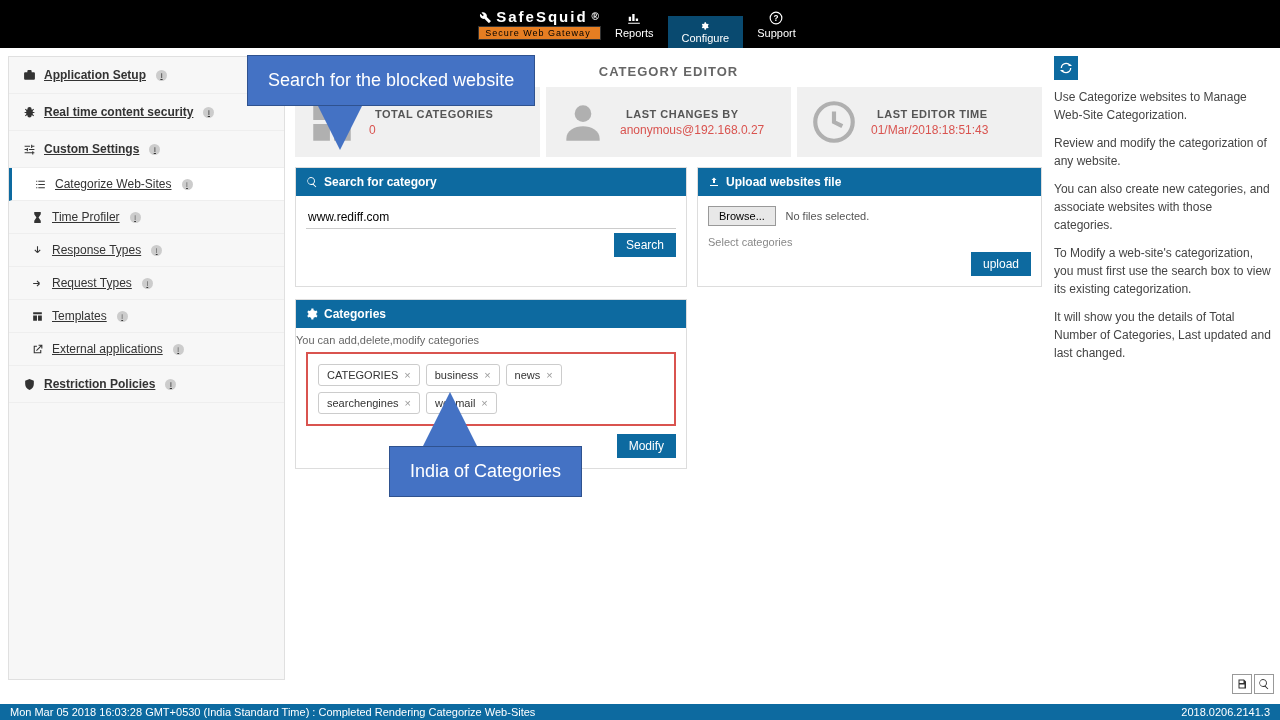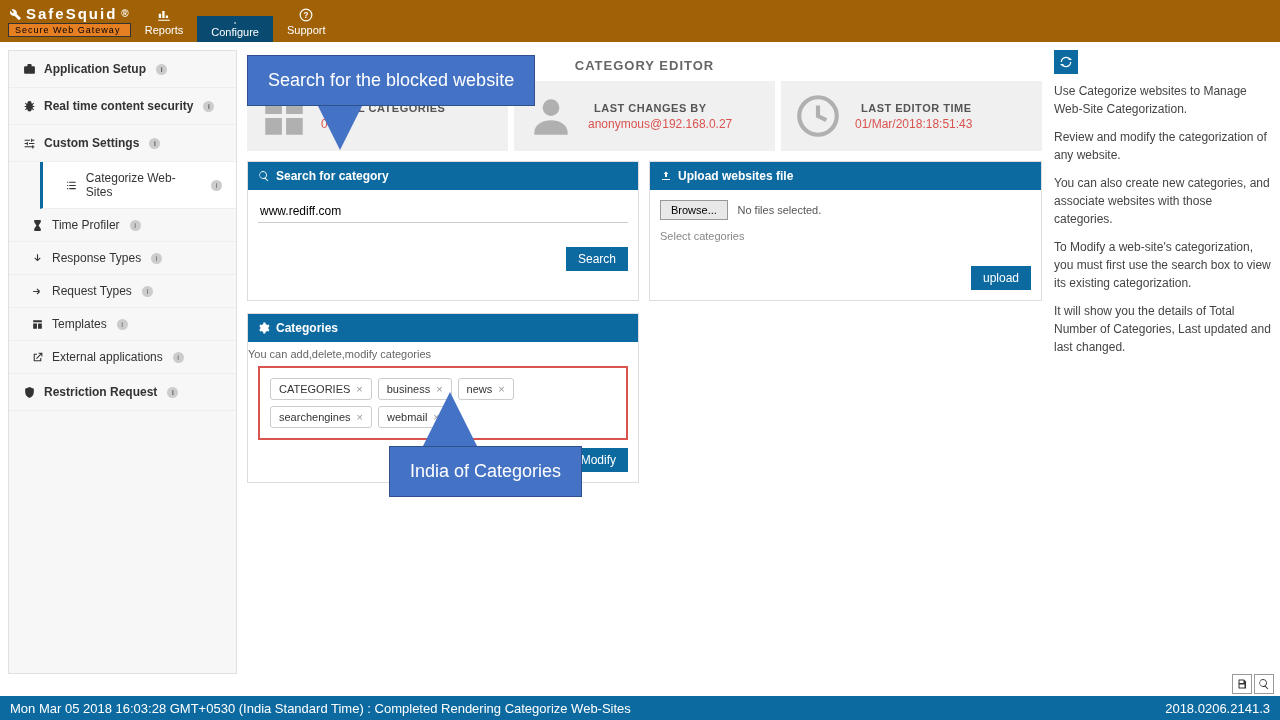--- a/index.html
+++ b/index.html
@@ -1,30 +1,30 @@
 <!DOCTYPE html>
 <html><head>
 <meta charset="utf-8">
 <style>
 * { box-sizing: border-box; margin: 0; padding: 0; }
 body { font-family: Arial, sans-serif; font-size: 13px; background: #fff; color: #333; width: 1280px; height: 720px; overflow: hidden; position: relative; }
 
-.topbar { background: #a16207; height: 42px; display: flex; justify-content: flex-start; align-items: stretch; color: #fff; }
+.topbar { background: #000000; height: 48px; display: flex; justify-content: center; align-items: stretch; color: #fff; }
 .logo-area { display: flex; flex-direction: column; justify-content: center; padding-left: 8px; }
 .logo-text { font-size: 15px; font-weight: bold; letter-spacing: 2px; display: flex; align-items: center; gap: 4px; }
 .logo-sub { background: #e67e22; color: #000; font-size: 9px; padding: 1px 6px; letter-spacing: 1px; margin-top: 1px; border: 1px solid #333; display: inline-block; }
 .topnav { display: flex; }
 .topnav-item { padding: 6px 14px 4px; text-align: center; font-size: 11px; cursor: pointer; display: flex; flex-direction: column; align-items: center; justify-content: center; gap: 2px; }
 .topnav-item.active { background: #094a70; margin-top: 16px; }
 
 .main { display: flex; padding: 8px; gap: 10px; height: 640px; }
-.sidebar { width: 229px; background: #f7f7f7; border: 1px solid #e0e0e0; }
+.sidebar { width: 277px; background: #f7f7f7; border: 1px solid #e0e0e0; text-decoration: underline; }
 .menu-item { padding: 11px 14px; border-bottom: 1px solid #eee; font-size: 12px; font-weight: bold; cursor: pointer; display: flex; align-items: center; gap: 8px; }
 .sub-item { padding: 9px 14px 9px 22px; border-bottom: 1px solid #eee; font-size: 12px; cursor: pointer; display: flex; align-items: center; gap: 8px; }
-.sub-item.active { border-left: 3px solid #0d6aa0; background: #fff; margin-left: 31px; }
+.sub-item.active { border-left: 3px solid #0d6aa0; background: #fff; }
 .info-icon { width: 11px; height: 11px; border-radius: 50%; background: #ccc; display: inline-flex; align-items: center; justify-content: center; font-size: 8px; color: #666; margin-left: 2px; }
 
 .content { flex: 1; display: flex; gap: 12px; }
 .main-col { flex: 1; }
 .right-col { width: 218px; font-size: 12px; line-height: 1.5; color: #444; }
 .right-col p { margin-bottom: 10px; }
 
 .page-title { text-align: center; font-size: 13px; font-weight: bold; color: #666; letter-spacing: 1px; padding: 8px 0; }
 
 .stats-row { display: flex; gap: 6px; margin-bottom: 10px; }
@@ -33,38 +33,38 @@
 .stat-body { flex: 1; }
 .stat-label { font-size: 11px; font-weight: bold; color: #555; letter-spacing: 0.5px; margin-left: 6px; }
 .stat-value { font-size: 12px; color: #d9534f; margin-top: 3px; }
 
 .panels-row { display: flex; gap: 10px; margin-bottom: 12px; }
 .panel { background: #fff; border: 1px solid #ddd; flex: 1; }
 .panel-header { background: #0d6aa0; color: #fff; padding: 7px 10px; font-size: 12px; font-weight: bold; display: flex; align-items: center; gap: 6px; }
 .panel-body { padding: 10px; }
 .search-input { width: 100%; border: none; border-bottom: 1px solid #ccc; padding: 4px 2px; font-size: 12px; outline: none; }
 .btn { background: #0d6aa0; color: #fff; border: none; padding: 5px 12px; font-size: 12px; cursor: pointer; }
-.btn-row { text-align: right; margin-top: 24px; }
+.btn-row { text-align: right; margin-top: 4px; }
 .browse-btn { background: #e8e8e8; border: 1px solid #999; padding: 3px 10px; font-size: 11px; cursor: pointer; }
 .file-label { font-size: 11px; color: #555; margin-left: 6px; }
 .select-cat { font-size: 11px; color: #888; margin-top: 10px; }
 
 .cat-panel { width: 392px; }
 .cat-help { text-align: left; font-size: 11px; color: #666; padding: 6px 0; }
 .tags-box { border: 2px solid #d9534f; padding: 10px; display: flex; flex-wrap: wrap; gap: 6px; }
 .tag { border: 1px solid #ccc; border-radius: 3px; padding: 4px 8px; font-size: 11px; display: flex; align-items: center; gap: 6px; background: #fff; }
 .tag-x { color: #999; cursor: pointer; font-size: 11px; }
 
 .refresh-btn { width: 24px; height: 24px; background: #0d6aa0; color: #fff; display: flex; align-items: center; justify-content: center; cursor: pointer; margin-bottom: 8px; font-size: 14px; }
 
 .callout { position: absolute; background: #4472c4; color: #fff; font-size: 18px; padding: 14px 20px; border: 1px solid #2f528f; z-index: 100; }
 .callout-arrow-down { position: absolute; width: 0; height: 0; border-left: 30px solid transparent; border-right: 30px solid transparent; border-top: 60px solid #4472c4; }
 .callout-arrow-up { position: absolute; width: 0; height: 0; border-left: 30px solid transparent; border-right: 30px solid transparent; border-bottom: 60px solid #4472c4; }
 
-.footer { position: absolute; bottom: 0; left: 0; right: 0; background: #0d6aa0; color: #fff; height: 24px; display: flex; align-items: center; padding: 0 10px; font-size: 13px; justify-content: space-between; }
+.footer { position: absolute; bottom: 0; left: 0; right: 0; background: #0d6aa0; color: #fff; height: 16px; display: flex; align-items: center; padding: 0 10px; font-size: 11px; justify-content: space-between; }
 .footer-icons { position: absolute; bottom: 26px; right: 6px; display: flex; gap: 2px; }
 .footer-icon-btn { width: 20px; height: 20px; border: 1px solid #999; background: #fff; display: flex; align-items: center; justify-content: center; cursor: pointer; font-size: 12px; }
 
 svg { display: block; }
 .mi { width: 13px; height: 13px; display: inline-block; }
 </style>
 </head>
 <body>
 
 <div class="topbar">
@@ -185,21 +185,21 @@
         </span>
       <span>External applications</span>
       <span class="info-icon">i</span>
     </div>
     <div class="menu-item">
       <span class="mi">
           <svg viewBox="0 0 24 24" fill="#333">
             <path d="M12 2l8 3v6c0 5-3.4 9.7-8 11-4.6-1.3-8-6-8-11V5l8-3z"></path>
           </svg>
         </span>
-      <span>Restriction Request</span>
+      <span>Restriction Policies</span>
       <span class="info-icon">i</span>
     </div>
   </div>
 
   <div class="content">
     <div class="main-col">
       <div class="page-title">CATEGORY EDITOR</div>
 
       <div class="stats-row">
         <div class="stat-card">

